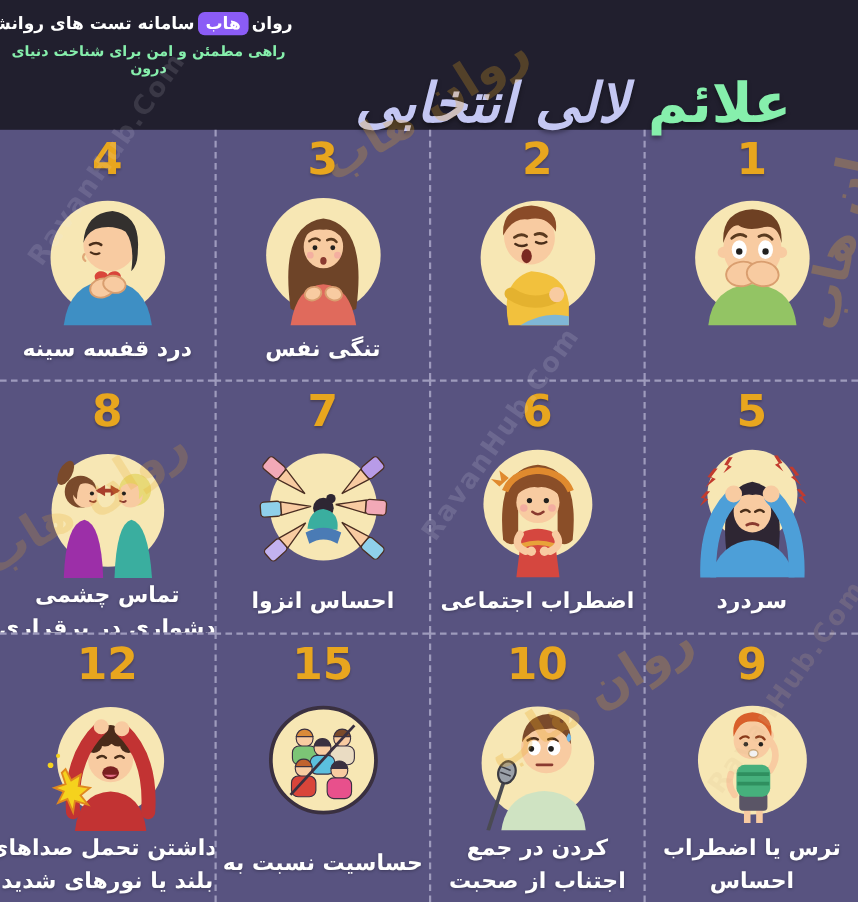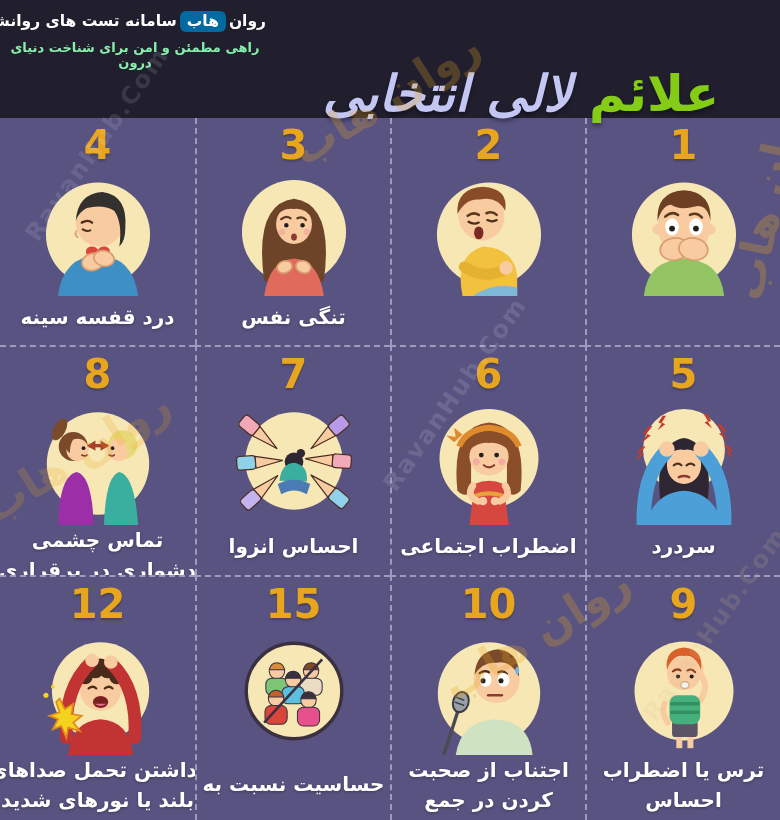--- a/index.html
+++ b/index.html
@@ -11,32 +11,32 @@
   
   .header{
     position:relative;width:780px;height:118px;background:#211F2E;
   }
   .brand{
     position:absolute;top:11px;left:4px;width:262px;
     direction:rtl;text-align:center;color:#FFFFFF;
   }
   .brand-line1{font-size:15.5px;font-weight:bold;white-space:nowrap;}
   .brand-badge{
-    display:inline-block;background:#0369a1;color:#fff;
+    display:inline-block;background:#8b5cf6;color:#fff;
     padding:1px 7px 2px;border-radius:6px;margin:0 3px;
   }
   .brand-line2{font-size:13px;font-weight:bold;margin-top:8px;color:#86efac;}
   .page-title{
     position:absolute;top:8px;left:272px;right:10px;height:104px;
     direction:rtl;text-align:center;
     font-size:50px;font-weight:bold;line-height:104px;
     letter-spacing:-1px;white-space:nowrap;
     text-shadow:0 3px 4px rgba(0,0,0,.35);
   }
-  .title-main{color:#84cc16;}
+  .title-main{color:#86efac;}
   .title-highlight{color:#C4C7F3;font-style:italic;}
   
   .grid{
     position:relative;width:780px;height:702px;
     display:grid;direction:rtl;
     grid-template-columns:repeat(4,1fr);
     grid-template-rows:227px 230px auto;
   }
   .cell{
     display:flex;flex-direction:column;align-items:center;
@@ -336,22 +336,22 @@
 <circle cx="68" cy="63" r="3" fill="#22201E"></circle>
           <circle cx="89" cy="63" r="3" fill="#22201E"></circle>
 <line x1="74" y1="80" x2="90" y2="80" stroke="#8A3A30" stroke-width="3" stroke-linecap="round"></line>
 <path d="M108 46 q5 6 0 10 q-5 -4 0 -10" fill="#6FB7E8"></path>
 <line x1="22" y1="150" x2="40" y2="94" stroke="#4A4A52" stroke-width="4"></line>
 <ellipse cx="42" cy="88" rx="9" ry="12" fill="#9AA0A8" stroke="#3A3A42" stroke-width="2.4" transform="rotate(18 42 88)"></ellipse>
 <path d="M36 82 l10 4 M35 88 l11 4" stroke="#3A3A42" stroke-width="1.6"></path>
 </svg>
       </div>
       <div class="label">
+        <div>کردن در جمع</div>
         <div>اجتناب از صحبت</div>
-        <div>کردن در جمع</div>
       </div>
     </div>
     <div class="cell">
       <div class="num">15</div>
       <div class="illo">
         <svg viewBox="0 0 150 150" xmlns="http://www.w3.org/2000/svg">
 <circle cx="75" cy="75" r="56" fill="#F7E7B4" stroke="#3A3040" stroke-width="4"></circle>
 <g stroke="#3A3040" stroke-width="1.2">
 <circle cx="55" cy="52" r="9" fill="#F8CBA1"></circle>
             <path d="M46 50 Q48 42 55 42 Q62 42 64 50 Z" fill="#D98A3A"></path>

